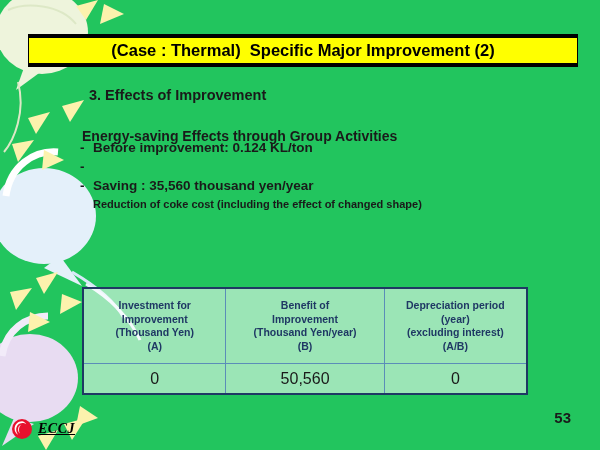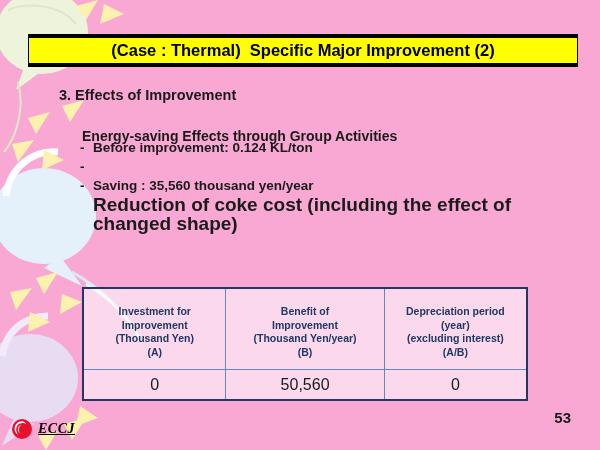--- a/index.html
+++ b/index.html
@@ -7,21 +7,21 @@
     padding: 0;
     background: #ffffff;
   }
   body {
     font-family: "Liberation Sans", sans-serif;
   }
   #slide {
     position: relative;
     width: 600px;
     height: 450px;
-    background: #f9a8d4;
+    background: #22c55e;
     overflow: hidden;
   }
 
   
   #bg {
     position: absolute;
     inset: 0;
     width: 600px;
     height: 450px;
     pointer-events: none;
@@ -52,20 +52,21 @@
     white-space: pre;
   }
 
   
   .sec-heading {
     position: absolute;
     font-size: 14.5px;
     font-weight: bold;
     color: #1a1a1a;
     white-space: nowrap;
+    margin-left: 30px;
   }
   #sec3-heading { left: 59px; top: 87px; }
   #sec4-heading { left: 63px; top: 264px; }
 
   #sub-heading {
     position: absolute;
     left: 82px;
     top: 128px;
     font-size: 14px;
     font-weight: bold;
@@ -88,21 +89,21 @@
     line-height: 19px;
   }
   .bullet-dash {
     width: 13px;
     flex: 0 0 13px;
     color: #1a1a1a;
   }
   .bullet-text { white-space: nowrap; }
   .cont-row {
     padding-left: 13px;
-    font-size: 19px;
+    font-size: 11px;
     font-weight: bold;
     color: #1a1a1a;
     line-height: 19px;
     width: 450px;
   }
 
   
   #eval-table {
     position: absolute;
     left: 82px;
@@ -116,21 +117,21 @@
     border: 1px solid #5b8db8;
     padding: 0;
     text-align: center;
     vertical-align: middle;
   }
   #eval-table thead td {
     font-size: 10.5px;
     font-weight: bold;
     color: #1f3864;
     line-height: 13.5px;
-    padding: 11px 2px 5px 2px;
+    padding: 5px 2px 5px 2px;
     height: 64px;
   }
   #eval-table tbody td {
     font-size: 16px;
     font-weight: normal;
     color: #1a1a1a;
     height: 29px;
   }
   .col-a { width: 143px; }
   .col-b { width: 160px; }

